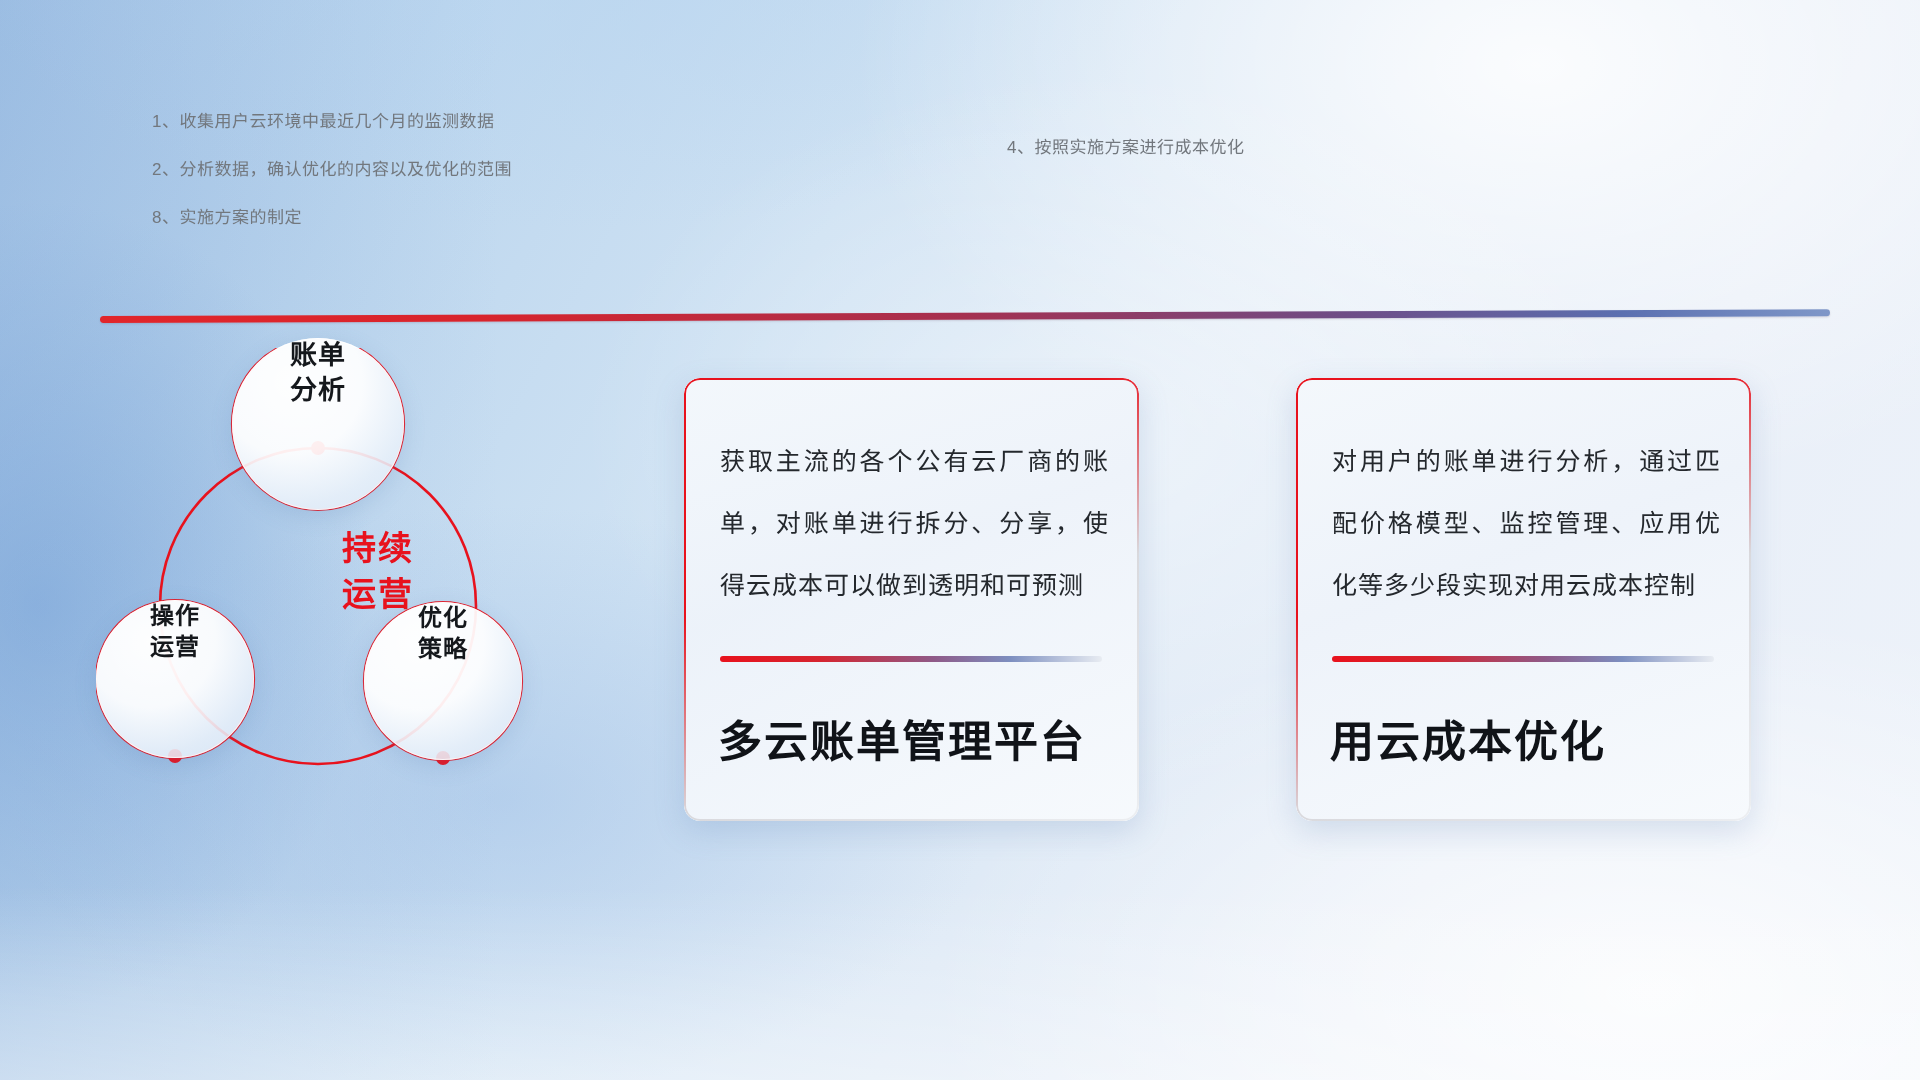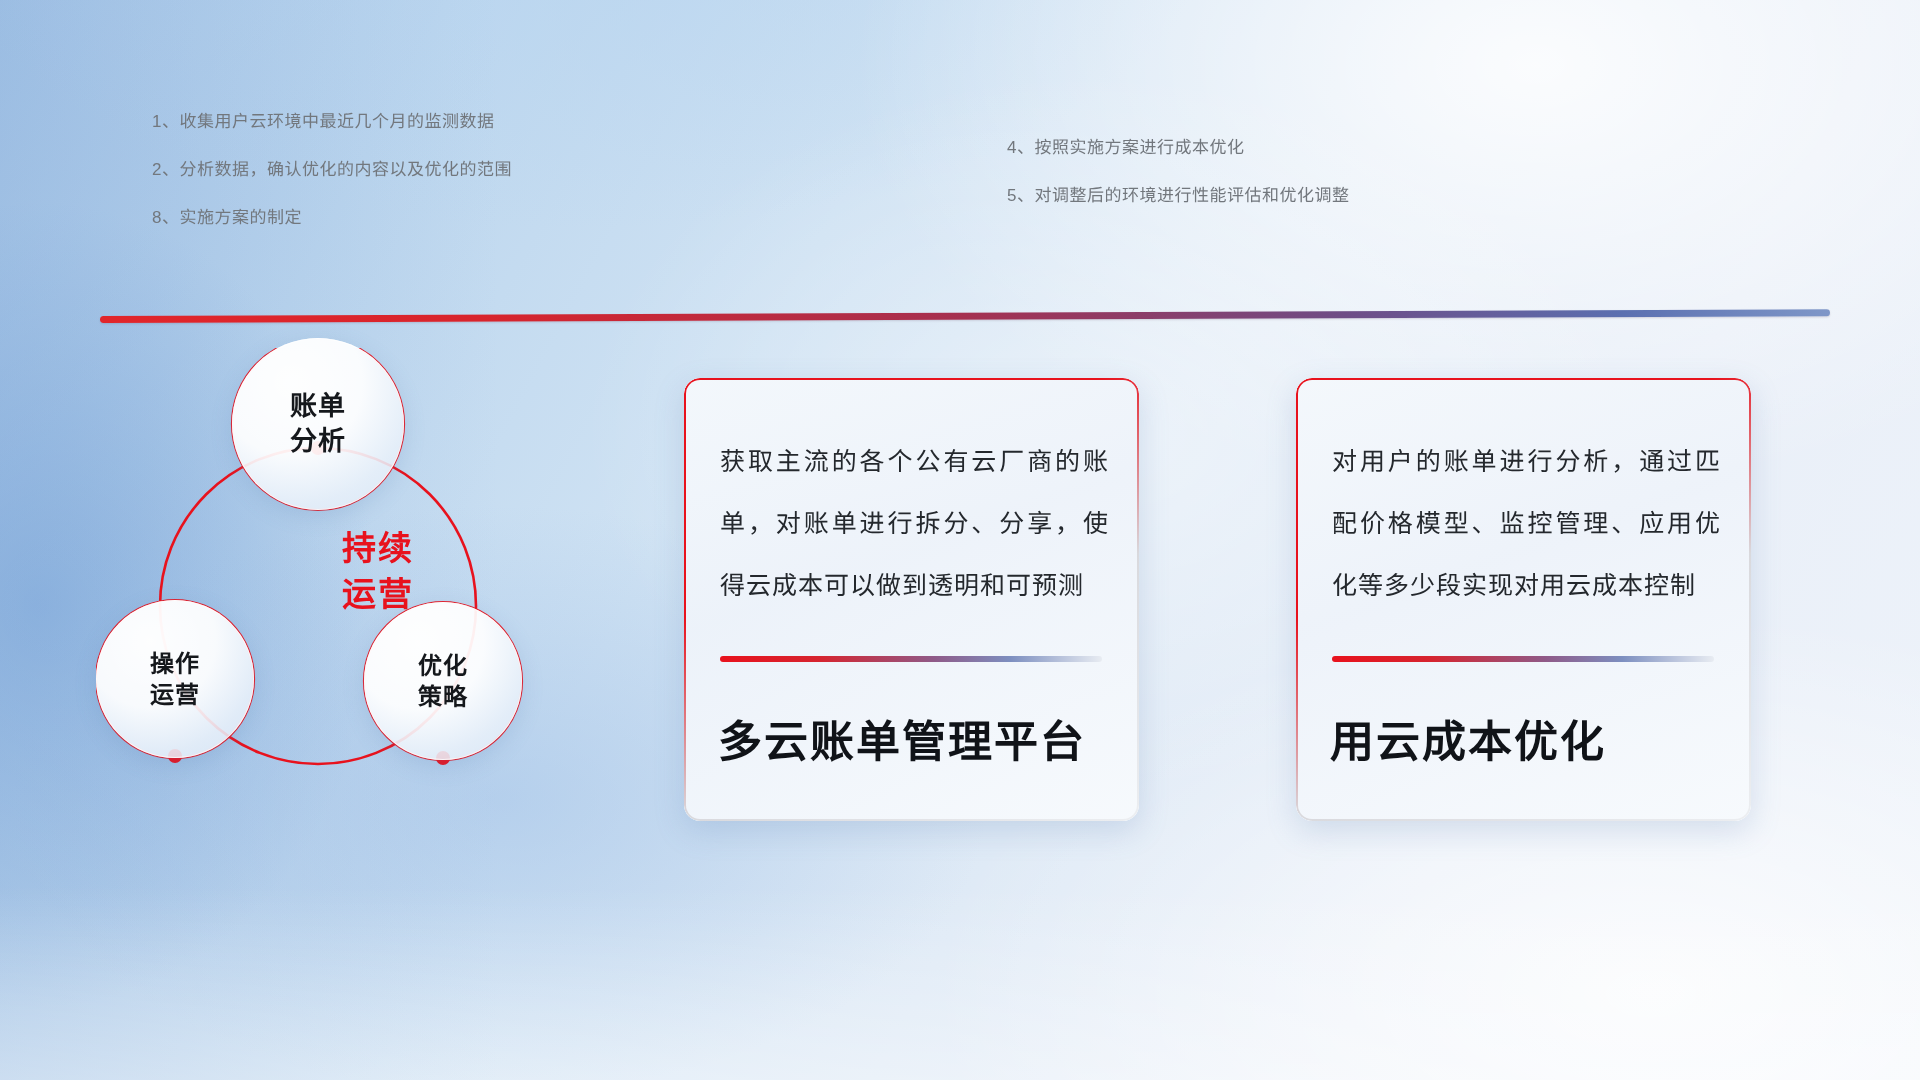--- a/index.html
+++ b/index.html
@@ -63,21 +63,21 @@
   }
 
   
   #venn{position:absolute;left:96px;top:348px;width:560px;height:600px;}
   #venn svg{position:absolute;left:0;top:0;}
   .bubble{
     position:absolute;border-radius:50%;
     background:
       radial-gradient(circle at 34% 26%, rgba(255,255,255,.98) 0%, rgba(255,255,255,.93) 42%, rgba(233,241,250,.88) 72%, rgba(222,234,247,.82) 100%);
     box-shadow:0 6px 22px rgba(90,130,180,.20), inset 0 0 0 1px rgba(255,255,255,.75);
-    display:flex;align-items:center;justify-content:center;text-align:center;
+    display:flex;justify-content:center;text-align:center;
   }
   .bubble .lab{
     color:#15181c;font-weight:700;line-height:1.30;
     letter-spacing:1px;
   }
   #bubble-top{left:136px;top:-10px;width:172px;height:172px;}
   #bubble-top .lab{font-size:27px;}
   #bubble-left{left:0px;top:252px;width:158px;height:158px;}
   #bubble-left .lab{font-size:24px;}
   #bubble-right{left:268px;top:254px;width:158px;height:158px;}
@@ -135,21 +135,20 @@
 <div id="content">
 
   <div class="steps" id="steps-left">
     <div class="row">1、收集用户云环境中最近几个月的监测数据</div>
     <div class="row">2、分析数据，确认优化的内容以及优化的范围</div>
     <div class="row">8、实施方案的制定</div>
   </div>
 
   <div class="steps" id="steps-right">
     <div class="row">4、按照实施方案进行成本优化</div>
-    <div class="row">5、对调整后的环境进行性能评估和优化调整</div>
   </div>
 
   <div id="top-divider"></div>
 
   <div id="venn">
     <svg width="560" height="600" viewBox="0 0 560 600">
       <circle cx="222" cy="258" r="158" fill="none" stroke="#e8121d" stroke-width="2.6"></circle>
       <circle cx="222" cy="76" r="86" fill="none" stroke="#e8121d" stroke-width="2.2" opacity="0.92"></circle>
       <circle cx="79" cy="331" r="79" fill="none" stroke="#e8121d" stroke-width="2.2" opacity="0.92"></circle>
       <circle cx="347" cy="333" r="79" fill="none" stroke="#e8121d" stroke-width="2.2" opacity="0.92"></circle>

